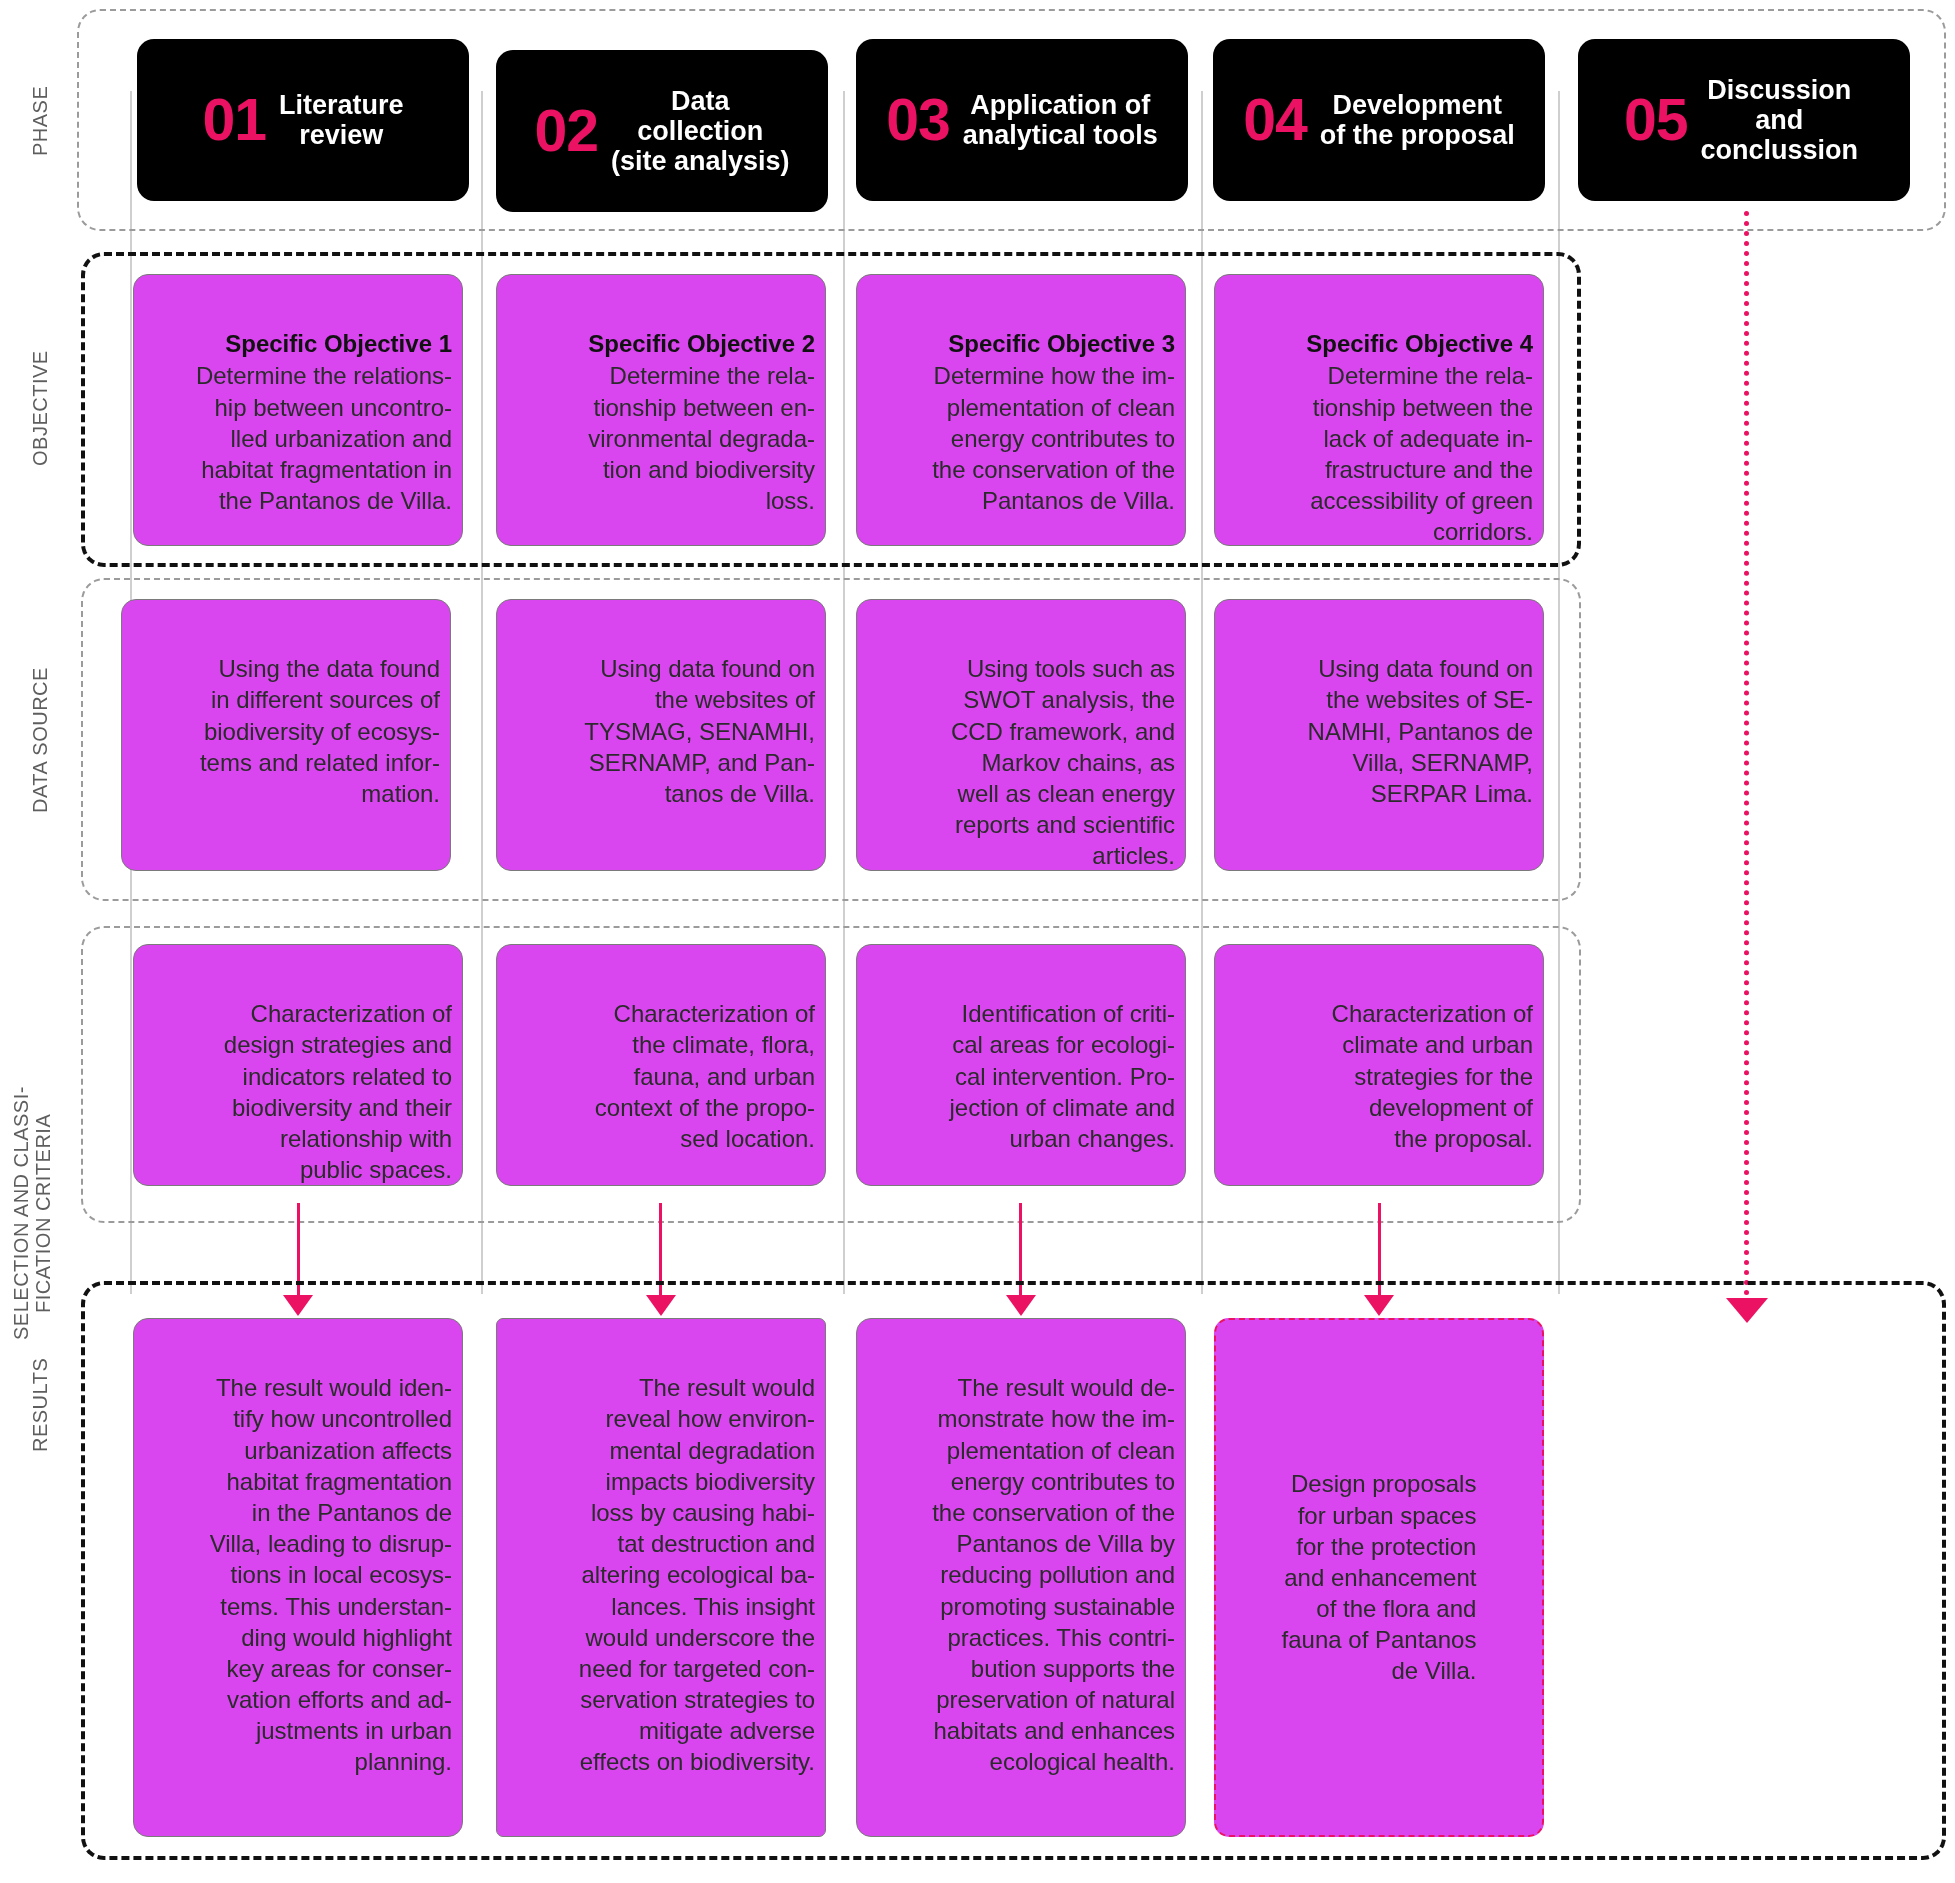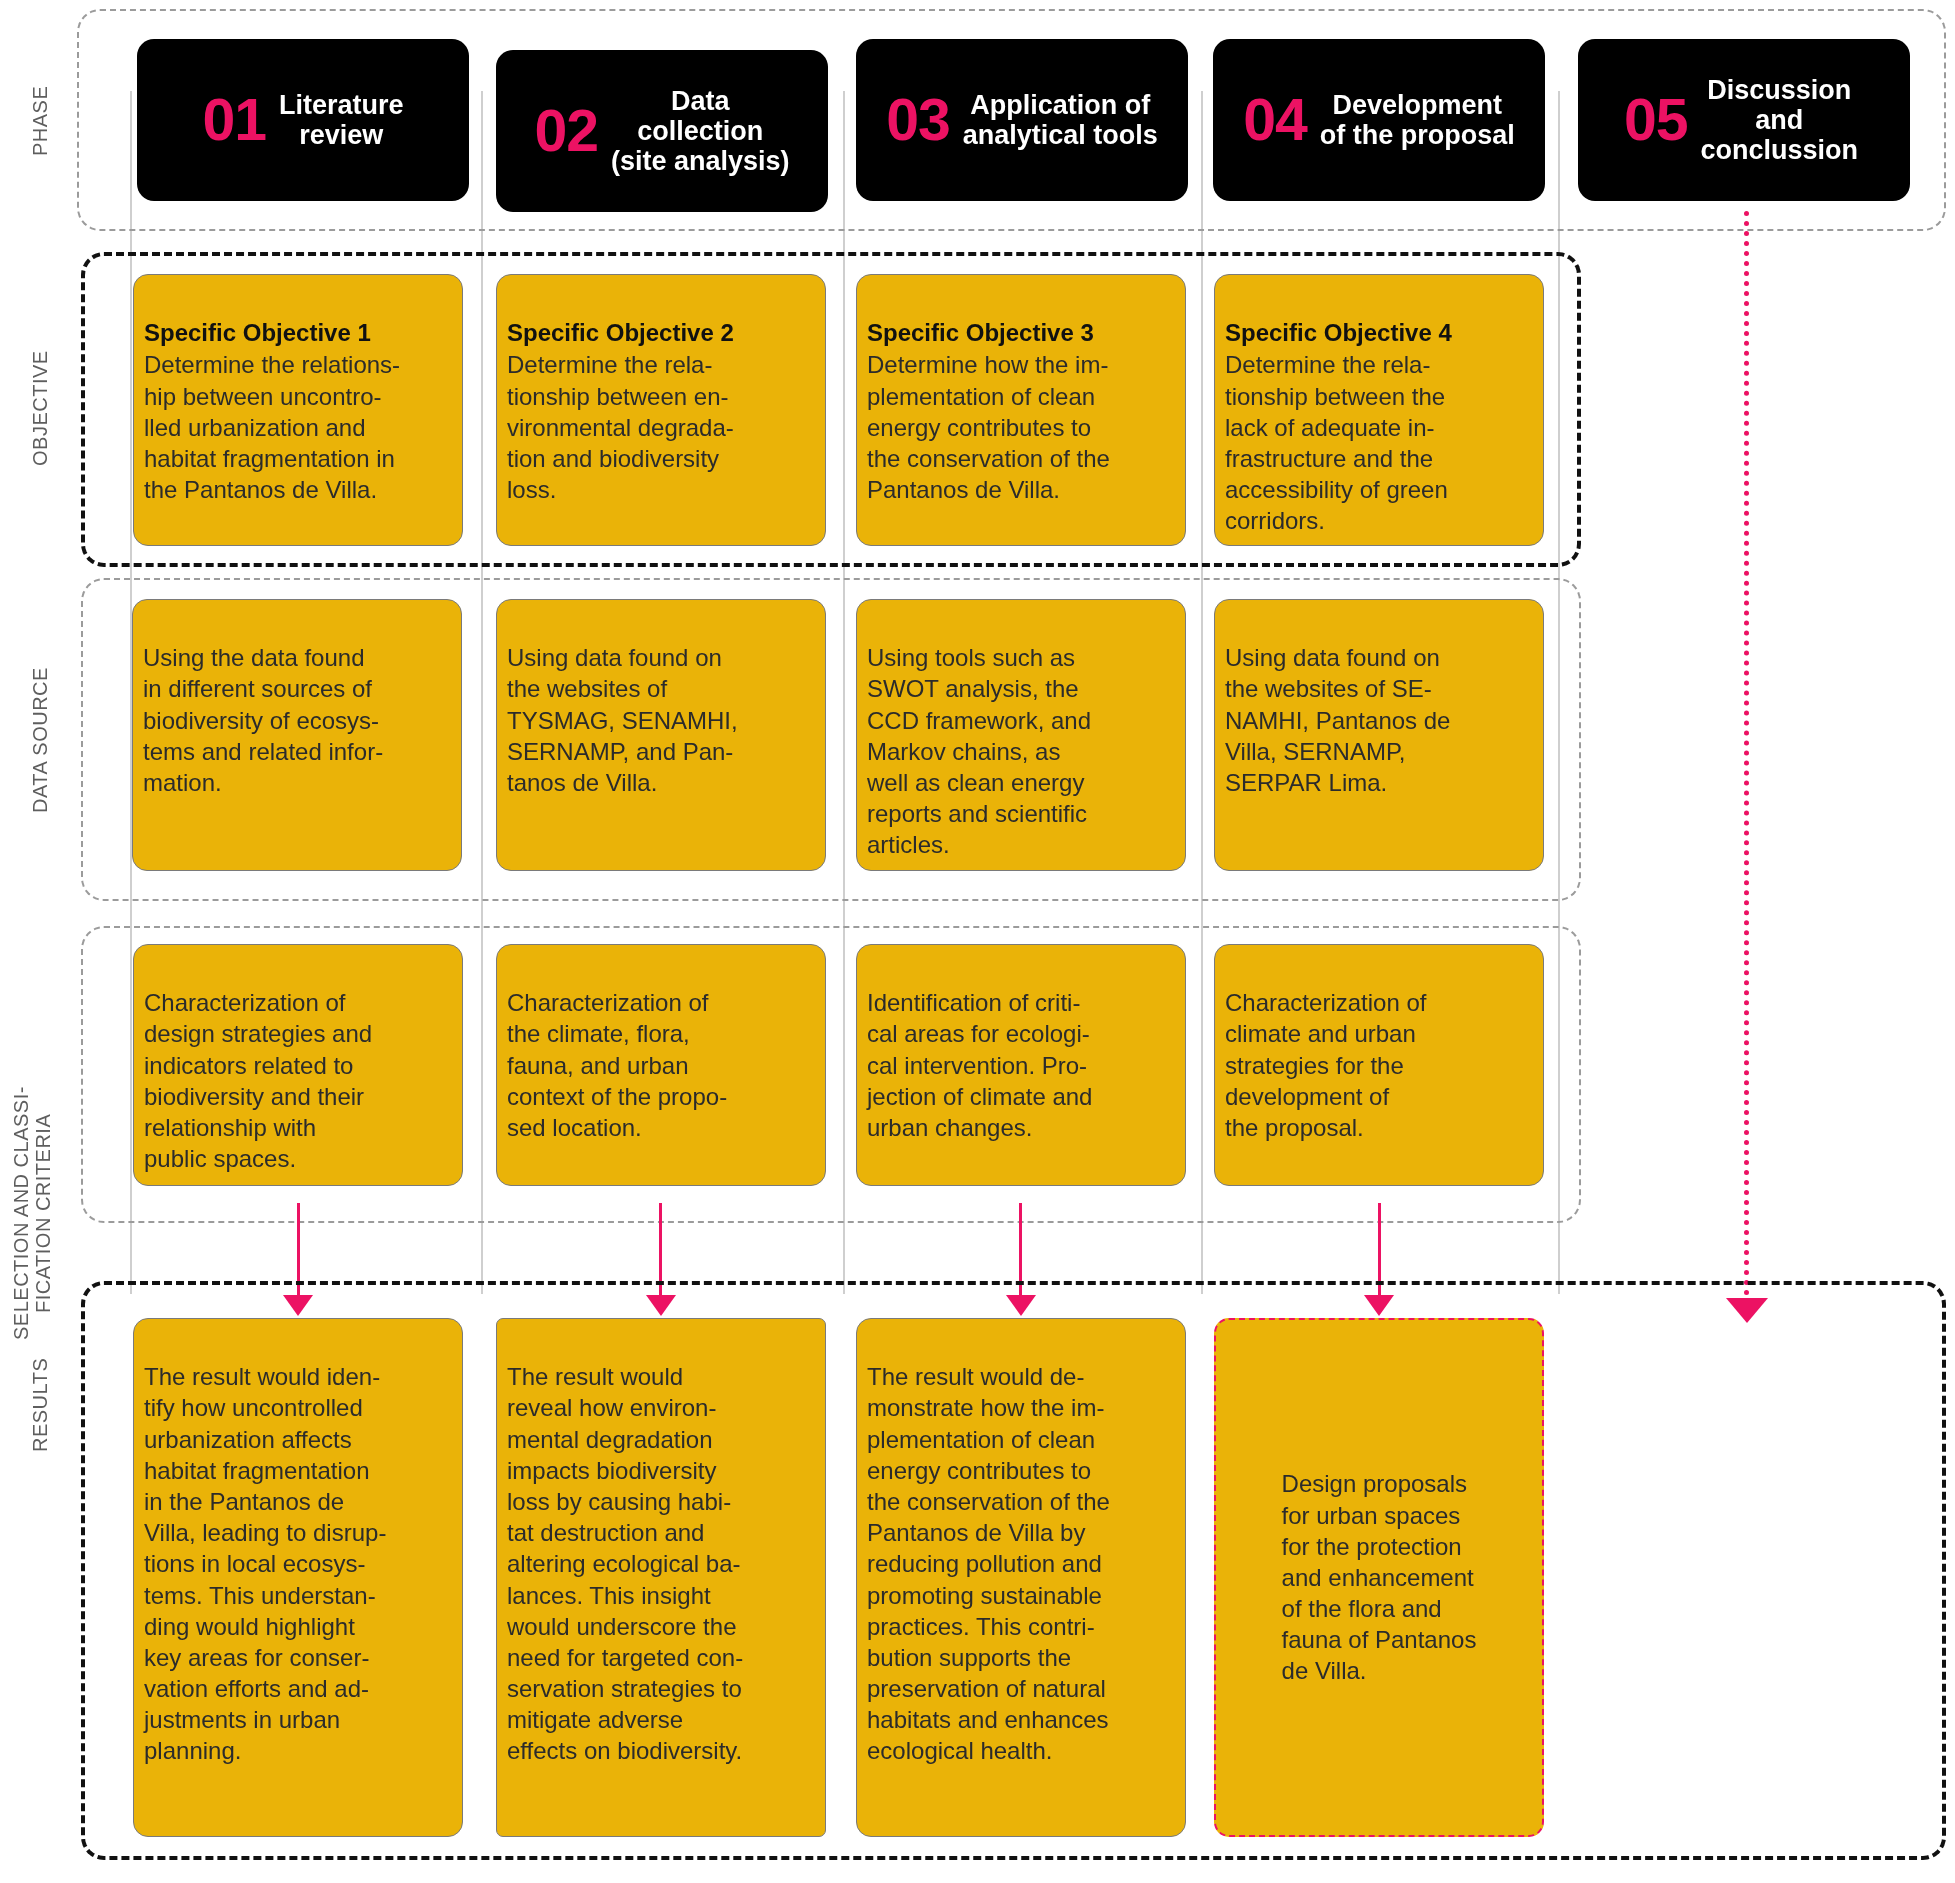--- a/index.html
+++ b/index.html
@@ -66,25 +66,25 @@
   }
   .phase-sub {
     display: block;
     font-weight: 700;
     font-size: 27px;
   }
 
   
   .card {
     position: absolute;
-    background: #eab308;
+    background: #d946ef;
     border: 1.5px solid #7a7a7a;
     border-radius: 15px;
-    padding: 11px 10px;
-    text-align: left;
+    padding: 22px 10px;
+    text-align: right;
     color: #2b2b2b;
     font-size: 24px;
     line-height: 1.30;
     white-space: pre-line;
     overflow: hidden;
   }
   .card.pink-dashed {
     border: 2.5px dashed #ec1263;
   }
   .card .card-head {
@@ -202,21 +202,21 @@
 tionship between the
 lack of adequate in-
 frastructure and the
 accessibility of green
 corridors.</span>
   </div>
 
   <div class="band band-dashed-grey" style="left:81px; top:578px; width:1500px; height:323px;"></div>
   <div class="rail-label" style="left:29px; top:594px; width:31px; height:292px;">DATA SOURCE</div>
 
-  <div class="card" style="left:132px; top:599px; width:330px; height:272px;">
+  <div class="card" style="left:121px; top:599px; width:330px; height:272px;">
     <span>Using the data found
 in different sources of
 biodiversity of ecosys-
 tems and related infor-
 mation.</span>
   </div>
   <div class="card" style="left:496px; top:599px; width:330px; height:272px;">
     <span>Using data found on
 the websites of
 TYSMAG, SENAMHI,

